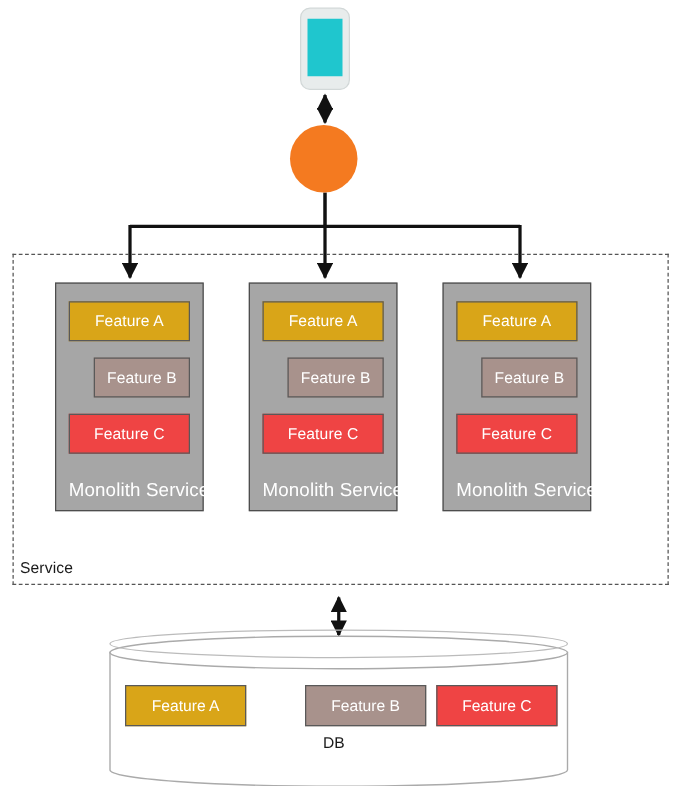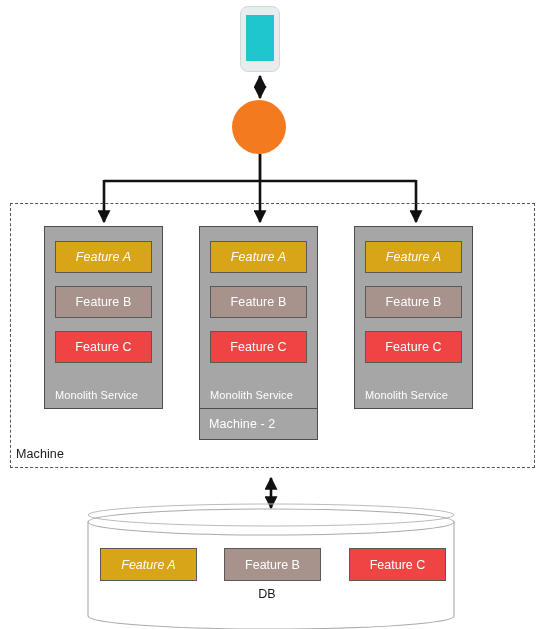--- a/index.html
+++ b/index.html
@@ -72,30 +72,30 @@
     margin-bottom: 13px;
     border: 1.2px solid #595959;
     box-sizing: border-box;
     display: flex;
     align-items: center;
     justify-content: center;
     color: #ffffff;
     font-size: 12.5px;
     letter-spacing: 0.1px;
   }
-  .feat-a { background: #d9a518; font-style: italic; }
-  .feat-b { background: #a8928c; }
+  .feat-a { background: #d9a518; }
+  .feat-b { background: #a8928c; margin-left: 20px; }
   .feat-c { background: #ef4444; }
 
   .service-label {
     position: absolute;
     left: 10px;
     bottom: 7px;
     color: #ffffff;
-    font-size: 11px;
+    font-size: 15px;
     letter-spacing: 0.1px;
     white-space: nowrap;
   }
   .machine-strip {
     height: 31px;
     background: #a6a6a6;
     border: 1.6px solid #4d4d4d;
     border-top: none;
     box-sizing: border-box;
     display: flex;
@@ -205,39 +205,38 @@
     </g>
   </svg>
 
   <div class="device">
     <div class="device-screen"></div>
   </div>
 
   <div class="lb"></div>
 
   <div class="backend-box"></div>
-  <div class="backend-label">Machine</div>
+  <div class="backend-label">Service</div>
 
   <div class="machine machine-1">
     <div class="service-box">
       <div class="feature feat-a">Feature A</div>
       <div class="feature feat-b">Feature B</div>
       <div class="feature feat-c">Feature C</div>
       <div class="service-label">Monolith Service</div>
     </div>
   </div>
 
   <div class="machine machine-2">
     <div class="service-box">
       <div class="feature feat-a">Feature A</div>
       <div class="feature feat-b">Feature B</div>
       <div class="feature feat-c">Feature C</div>
       <div class="service-label">Monolith Service</div>
     </div>
-    <div class="machine-strip">Machine - 2</div>
   </div>
 
   <div class="machine machine-3">
     <div class="service-box">
       <div class="feature feat-a">Feature A</div>
       <div class="feature feat-b">Feature B</div>
       <div class="feature feat-c">Feature C</div>
       <div class="service-label">Monolith Service</div>
     </div>
   </div>

